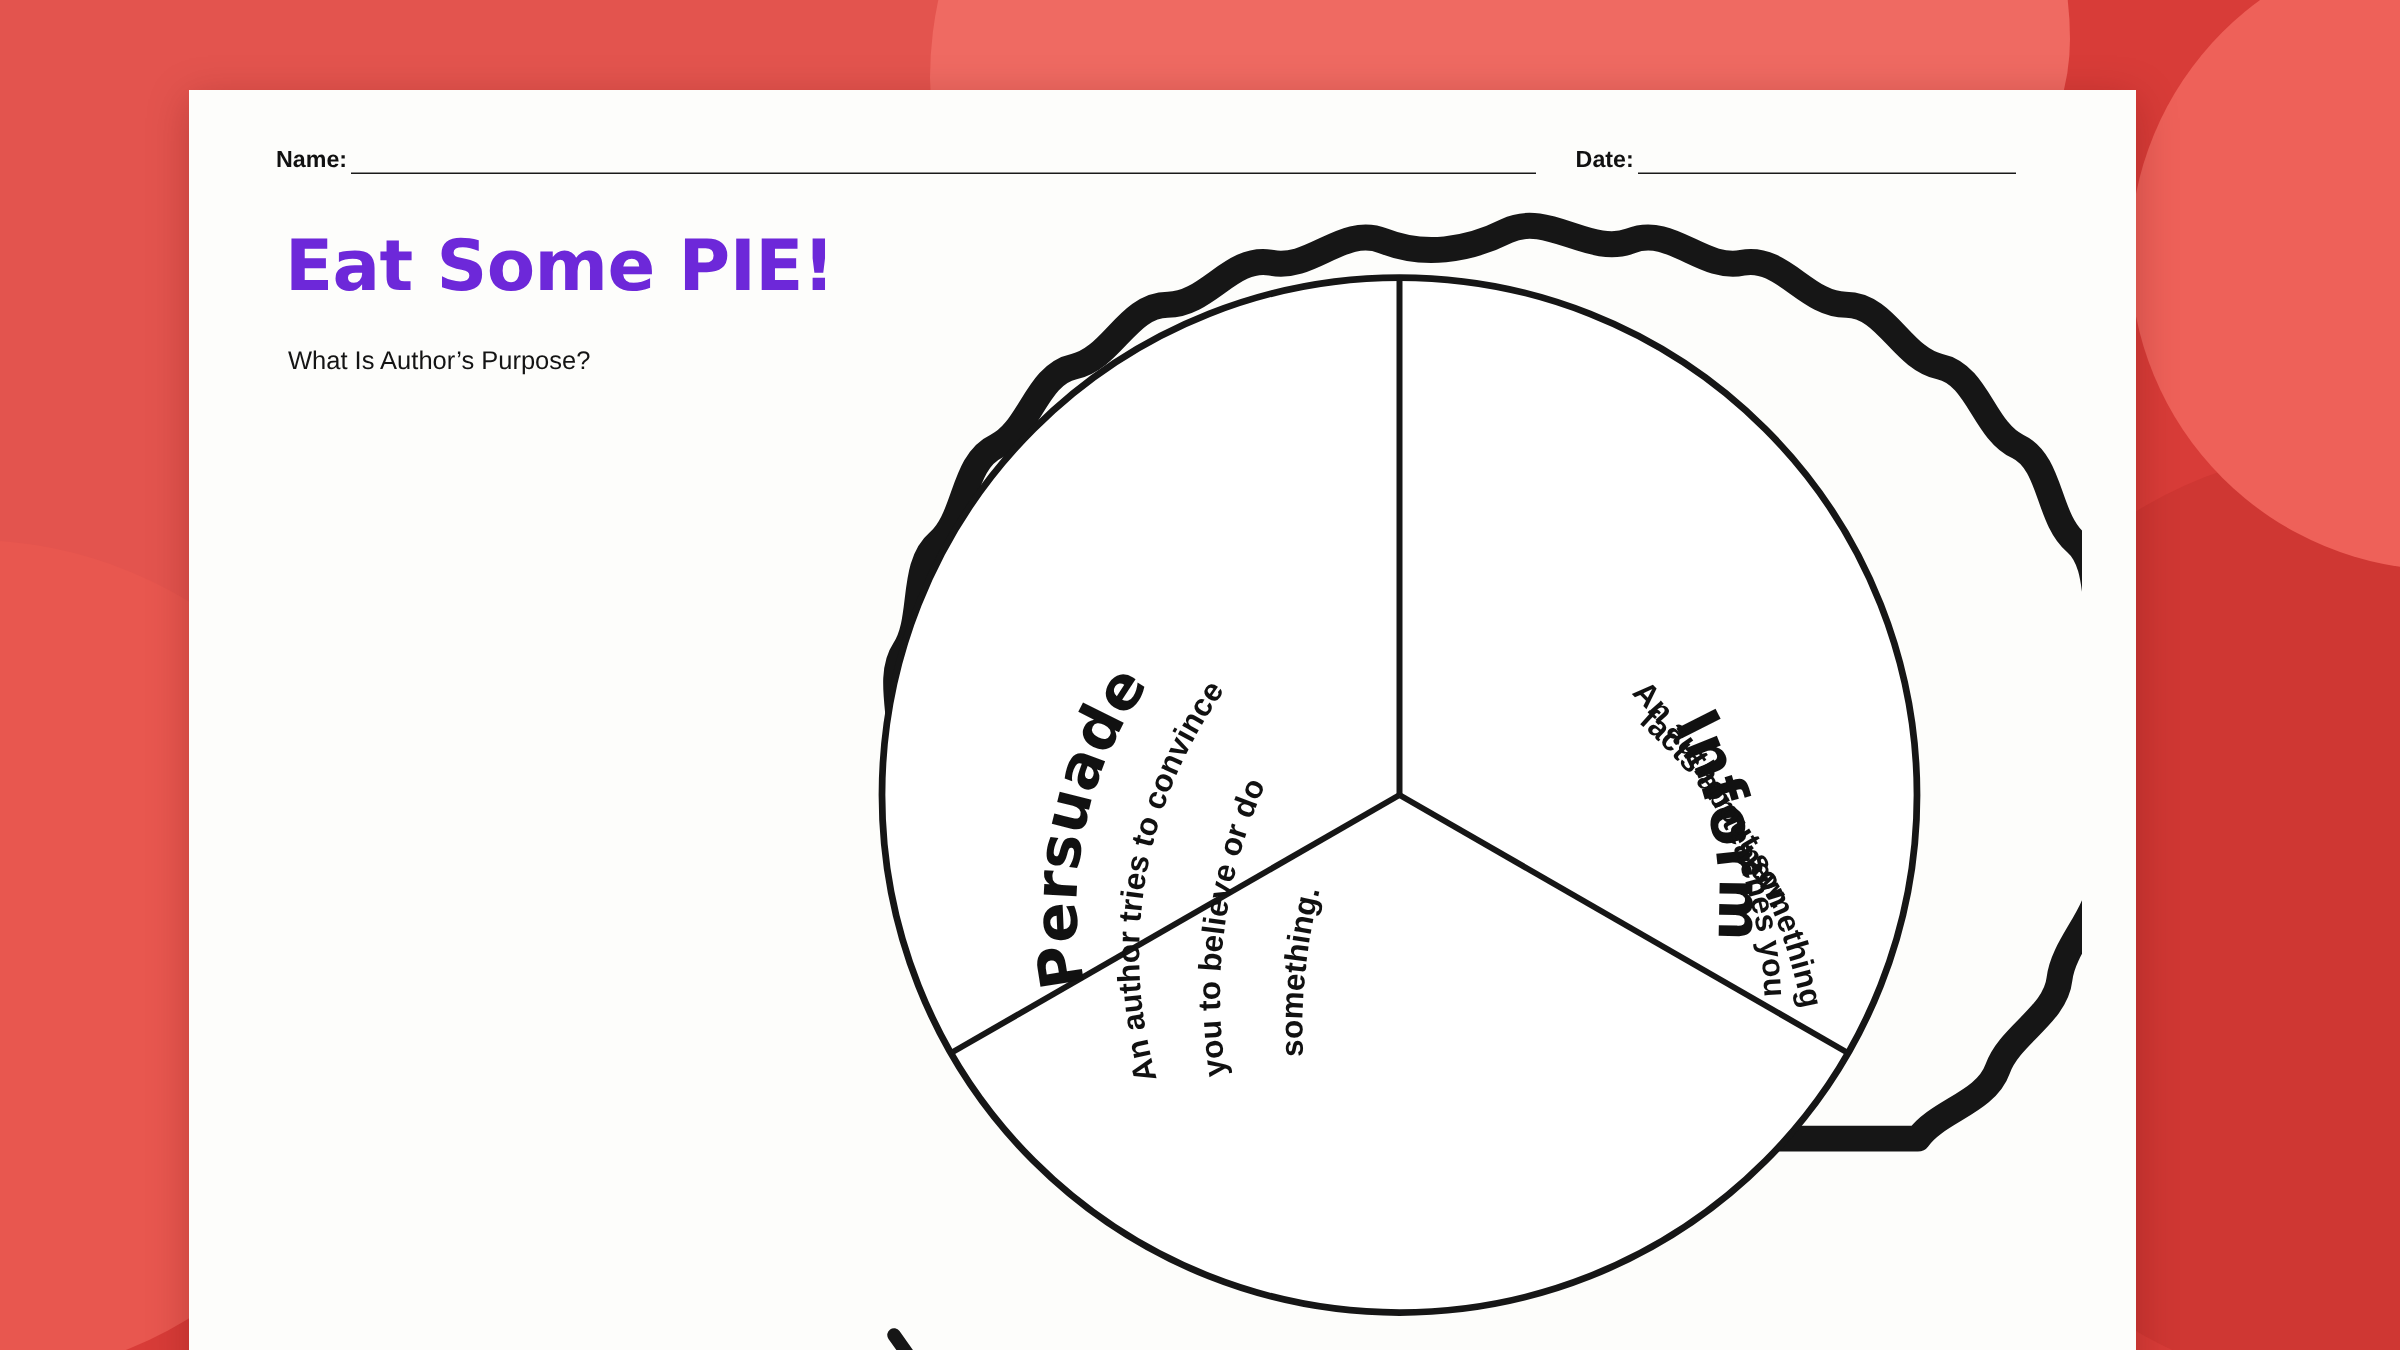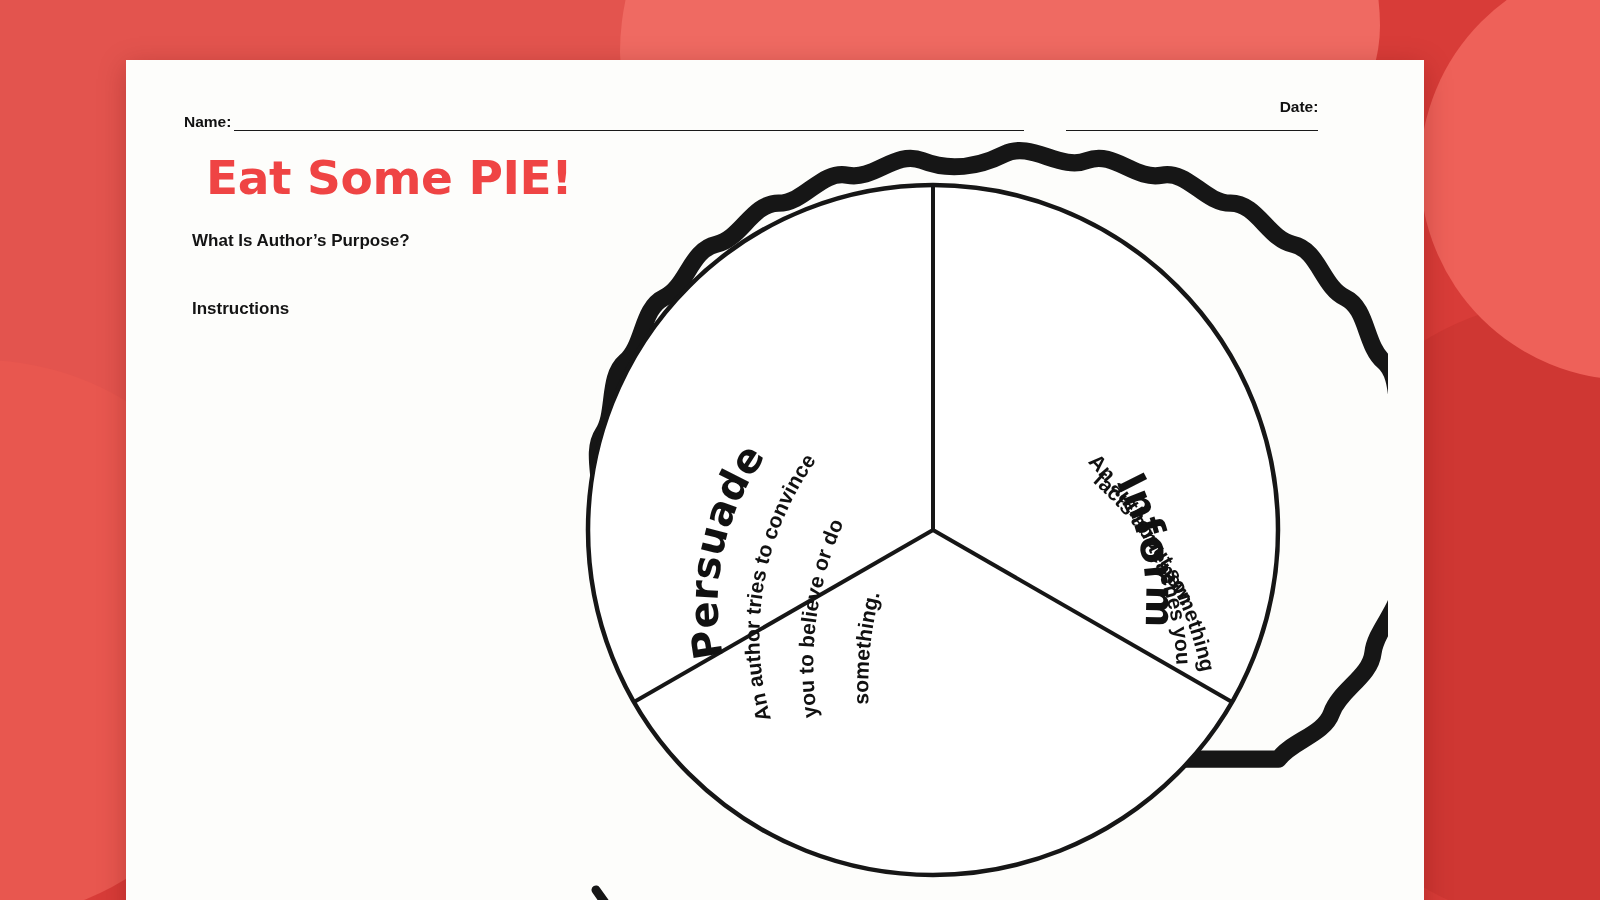--- a/index.html
+++ b/index.html
@@ -96,45 +96,45 @@
   }
   .field-label { font-weight: 700; }
   .field-rule {
     display: inline-block;
     border-bottom: 1.4px solid #1a1a1a;
     height: 14px;
     margin-left: 3px;
   }
   .name-field { flex: 0 0 auto; }
   .name-rule { width: 790px; }
-  .date-field { margin-left: 39px; flex-direction: column; }
+  .date-field { margin-left: 26px; }
   .date-rule { width: 252px; }
 
   
   .title {
     position: absolute;
-    left: 80px;
+    left: 64px;
     top: 90px;
     font-size: 47px;
     font-weight: 800;
     letter-spacing: -0.4px;
-    color: #ef4444;
+    color: #6d28d9;
     font-family: "DejaVu Sans", sans-serif;
   }
 
   .left-col {
     position: absolute;
     left: 66px;
     top: 168px;
     width: 300px;
     color: #141414;
   }
   .sub-head {
     font-size: 17px;
-    font-weight: 700;
+    font-weight: 400;
     margin-bottom: 6px;
     line-height: 1.5;
   }
   .body-text {
     font-size: 17.5px;
     line-height: 1.72;
     font-weight: 400;
   }
   .block-gap { height: 36px; }
 
@@ -182,21 +182,20 @@
         <span class="field-label">Date:</span>
         <span class="field-rule date-rule"></span>
       </div>
     </div>
 
     <div class="title">Eat Some PIE!</div>
 
     <div class="left-col">
       <div class="sub-head">What Is Author’s Purpose?</div>
       <div class="block-gap"></div>
-      <div class="sub-head">Instructions</div>
     </div>
 
     <div id="pie-wrap">
       <svg id="pie-svg" width="910" height="830" viewBox="0 0 910 830" xmlns="http://www.w3.org/2000/svg">
         <defs>
 
           <path id="path-persuade-title" d="M 255 560 A 250 250 0 0 1 310 300" fill="none"></path>
           <path id="path-persuade-l1" d="M 300 610 A 300 300 0 0 1 352 313" fill="none"></path>
           <path id="path-persuade-l2" d="M 352 640 A 345 345 0 0 1 392 345" fill="none"></path>
           <path id="path-persuade-l3" d="M 404 660 A 390 390 0 0 1 432 382" fill="none"></path>

